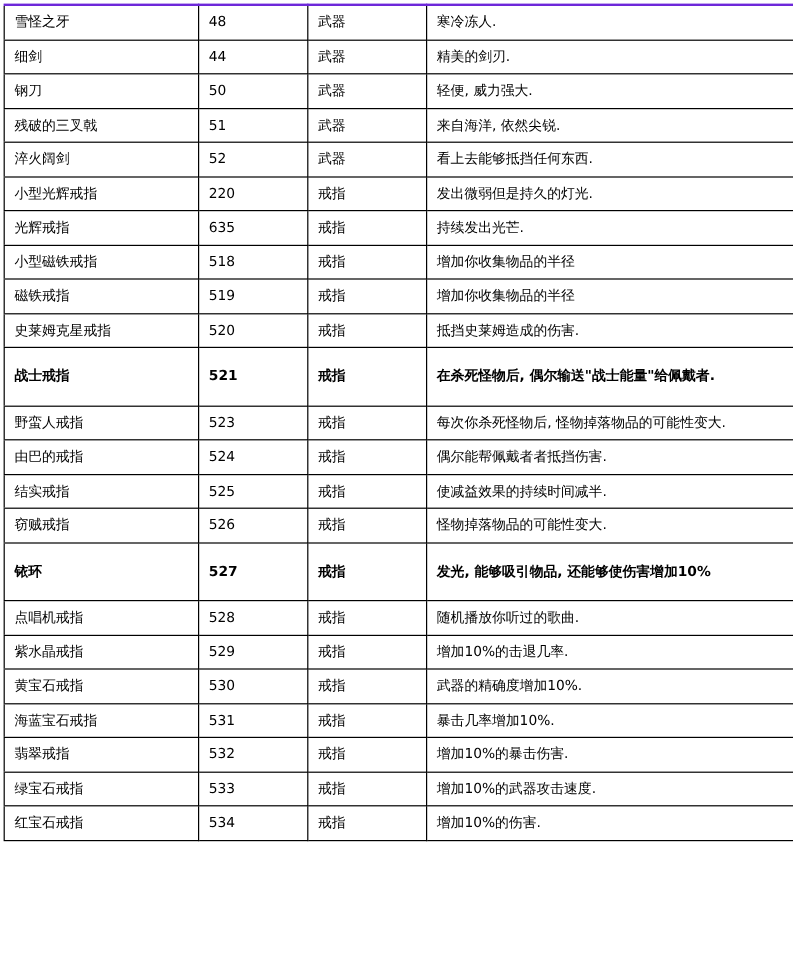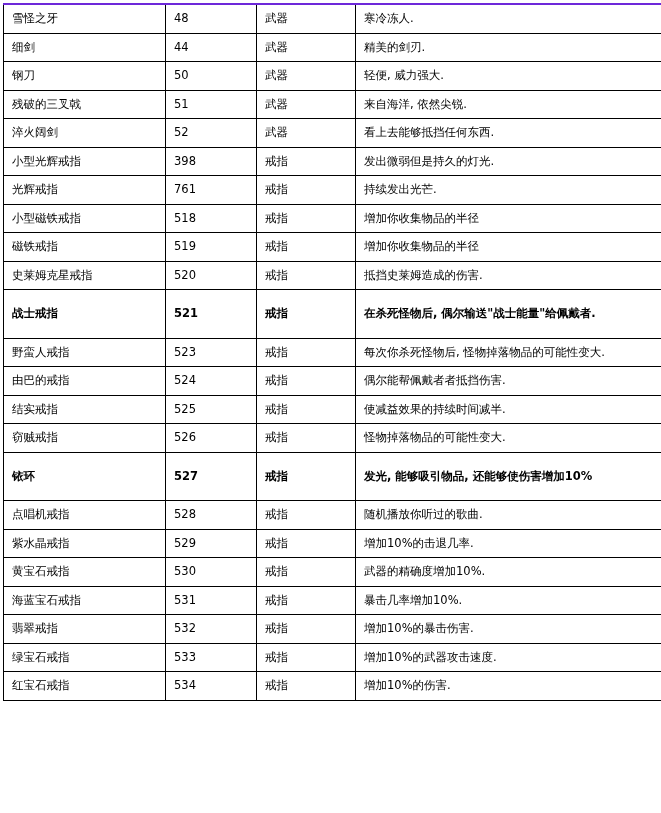--- a/index.html
+++ b/index.html
@@ -94,27 +94,27 @@
           <td class="c-desc">来自海洋, 依然尖锐.</td>
         </tr>
         <tr>
           <td class="c-name">淬火阔剑</td>
           <td class="c-id">52</td>
           <td class="c-type">武器</td>
           <td class="c-desc">看上去能够抵挡任何东西.</td>
         </tr>
         <tr>
           <td class="c-name">小型光辉戒指</td>
-          <td class="c-id">398</td>
+          <td class="c-id">220</td>
           <td class="c-type">戒指</td>
           <td class="c-desc">发出微弱但是持久的灯光.</td>
         </tr>
         <tr>
           <td class="c-name">光辉戒指</td>
-          <td class="c-id">761</td>
+          <td class="c-id">635</td>
           <td class="c-type">戒指</td>
           <td class="c-desc">持续发出光芒.</td>
         </tr>
         <tr>
           <td class="c-name">小型磁铁戒指</td>
           <td class="c-id">518</td>
           <td class="c-type">戒指</td>
           <td class="c-desc">增加你收集物品的半径</td>
         </tr>
         <tr>

